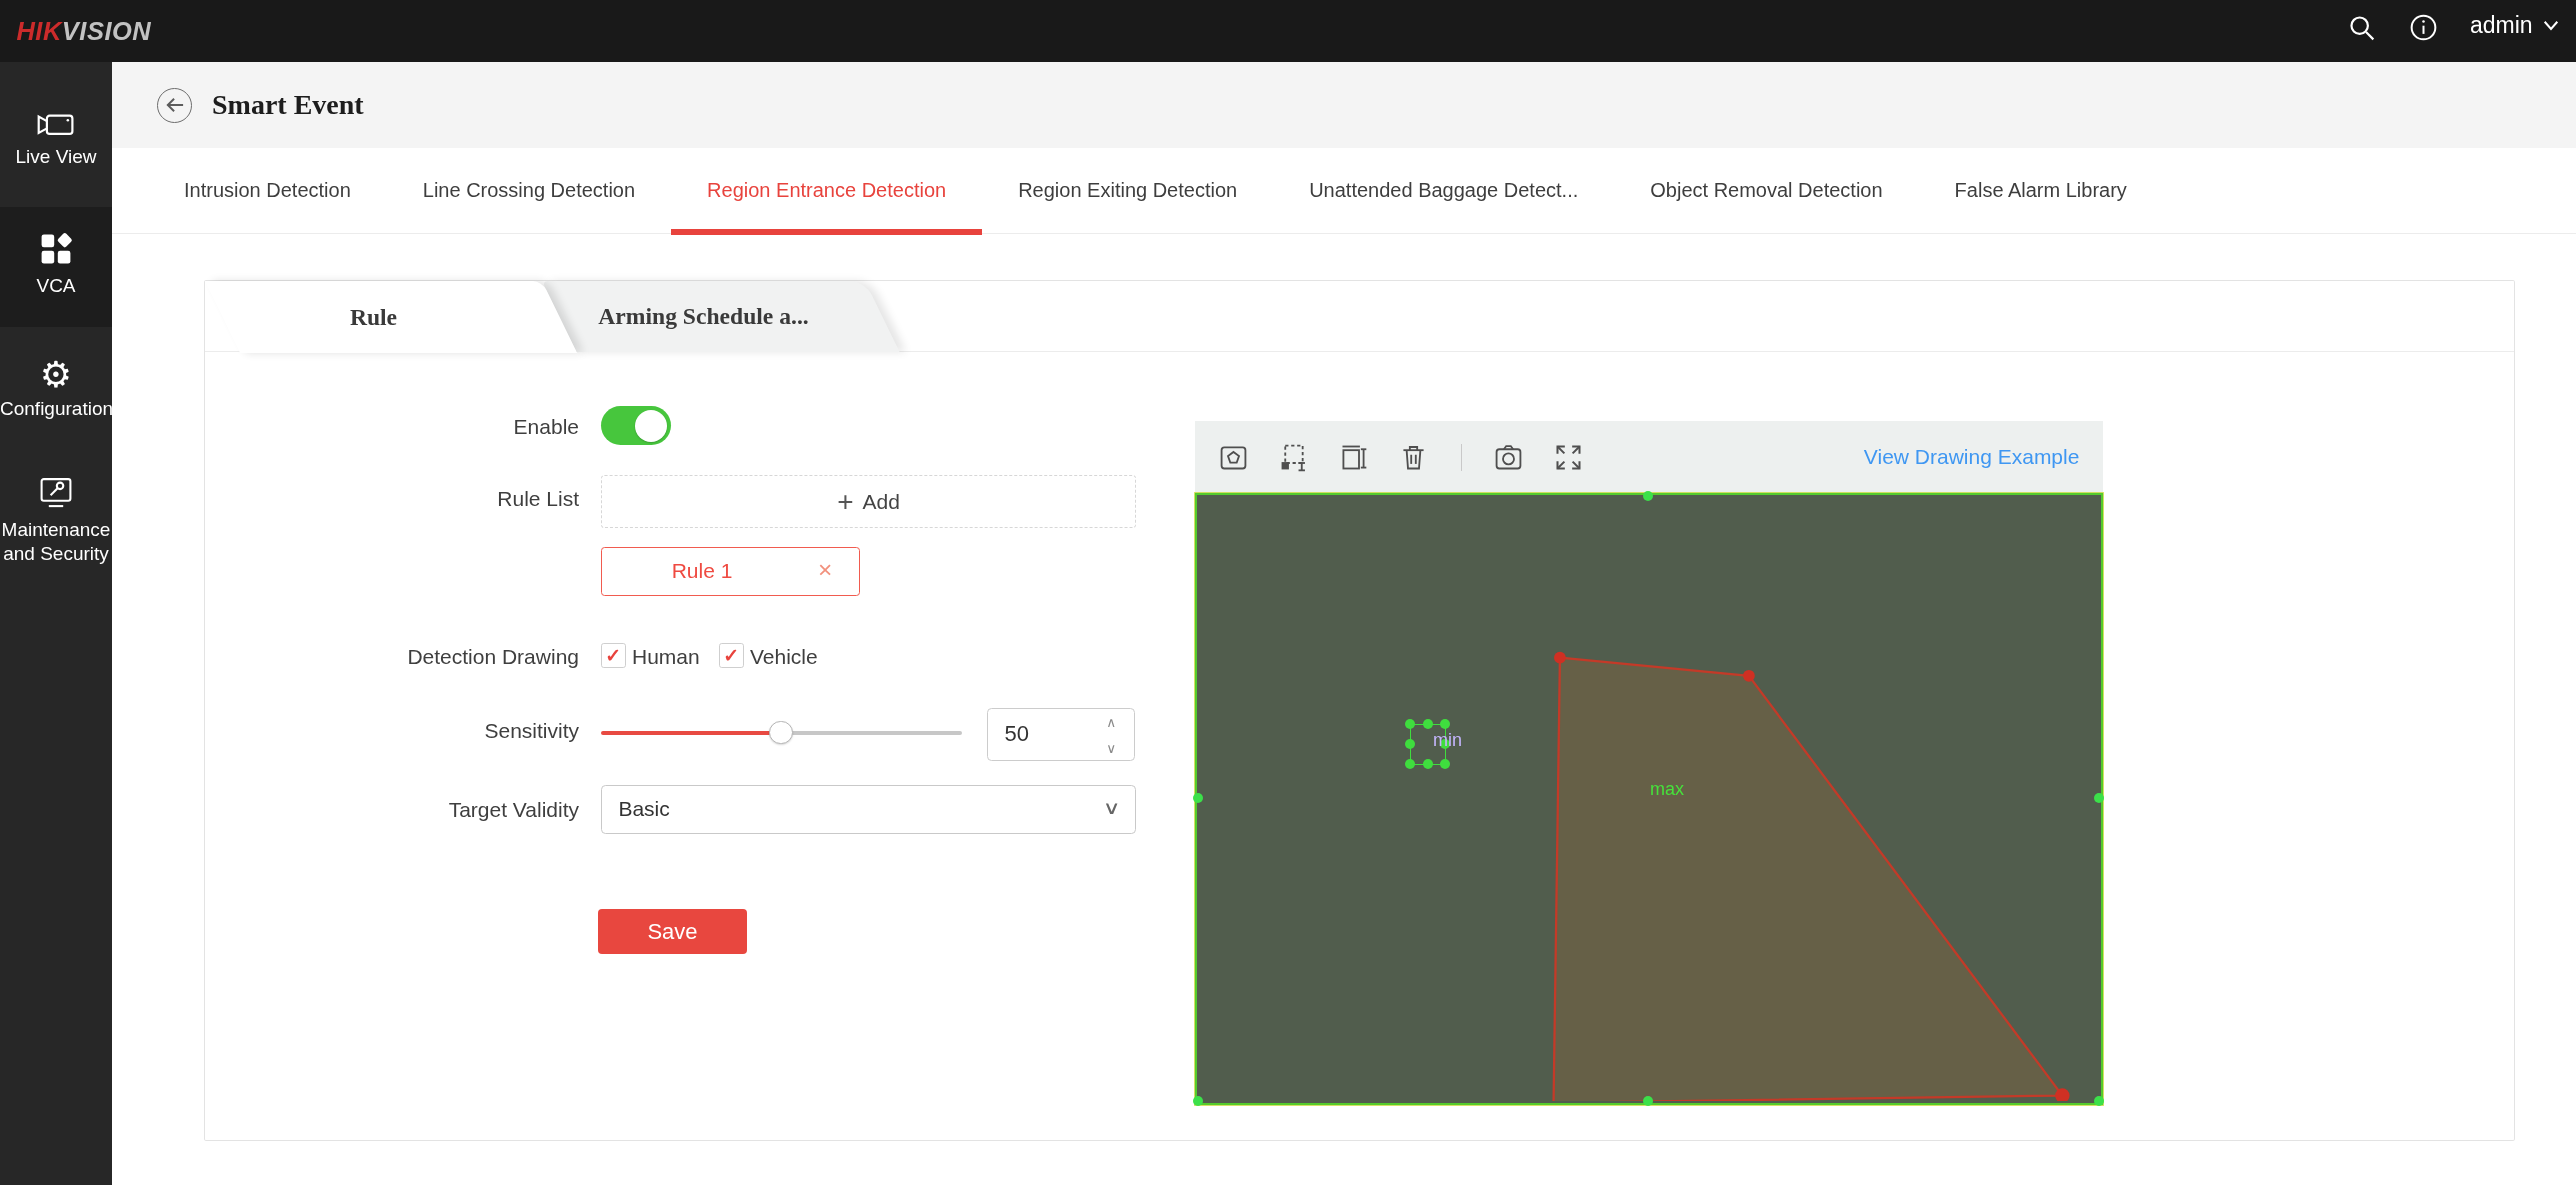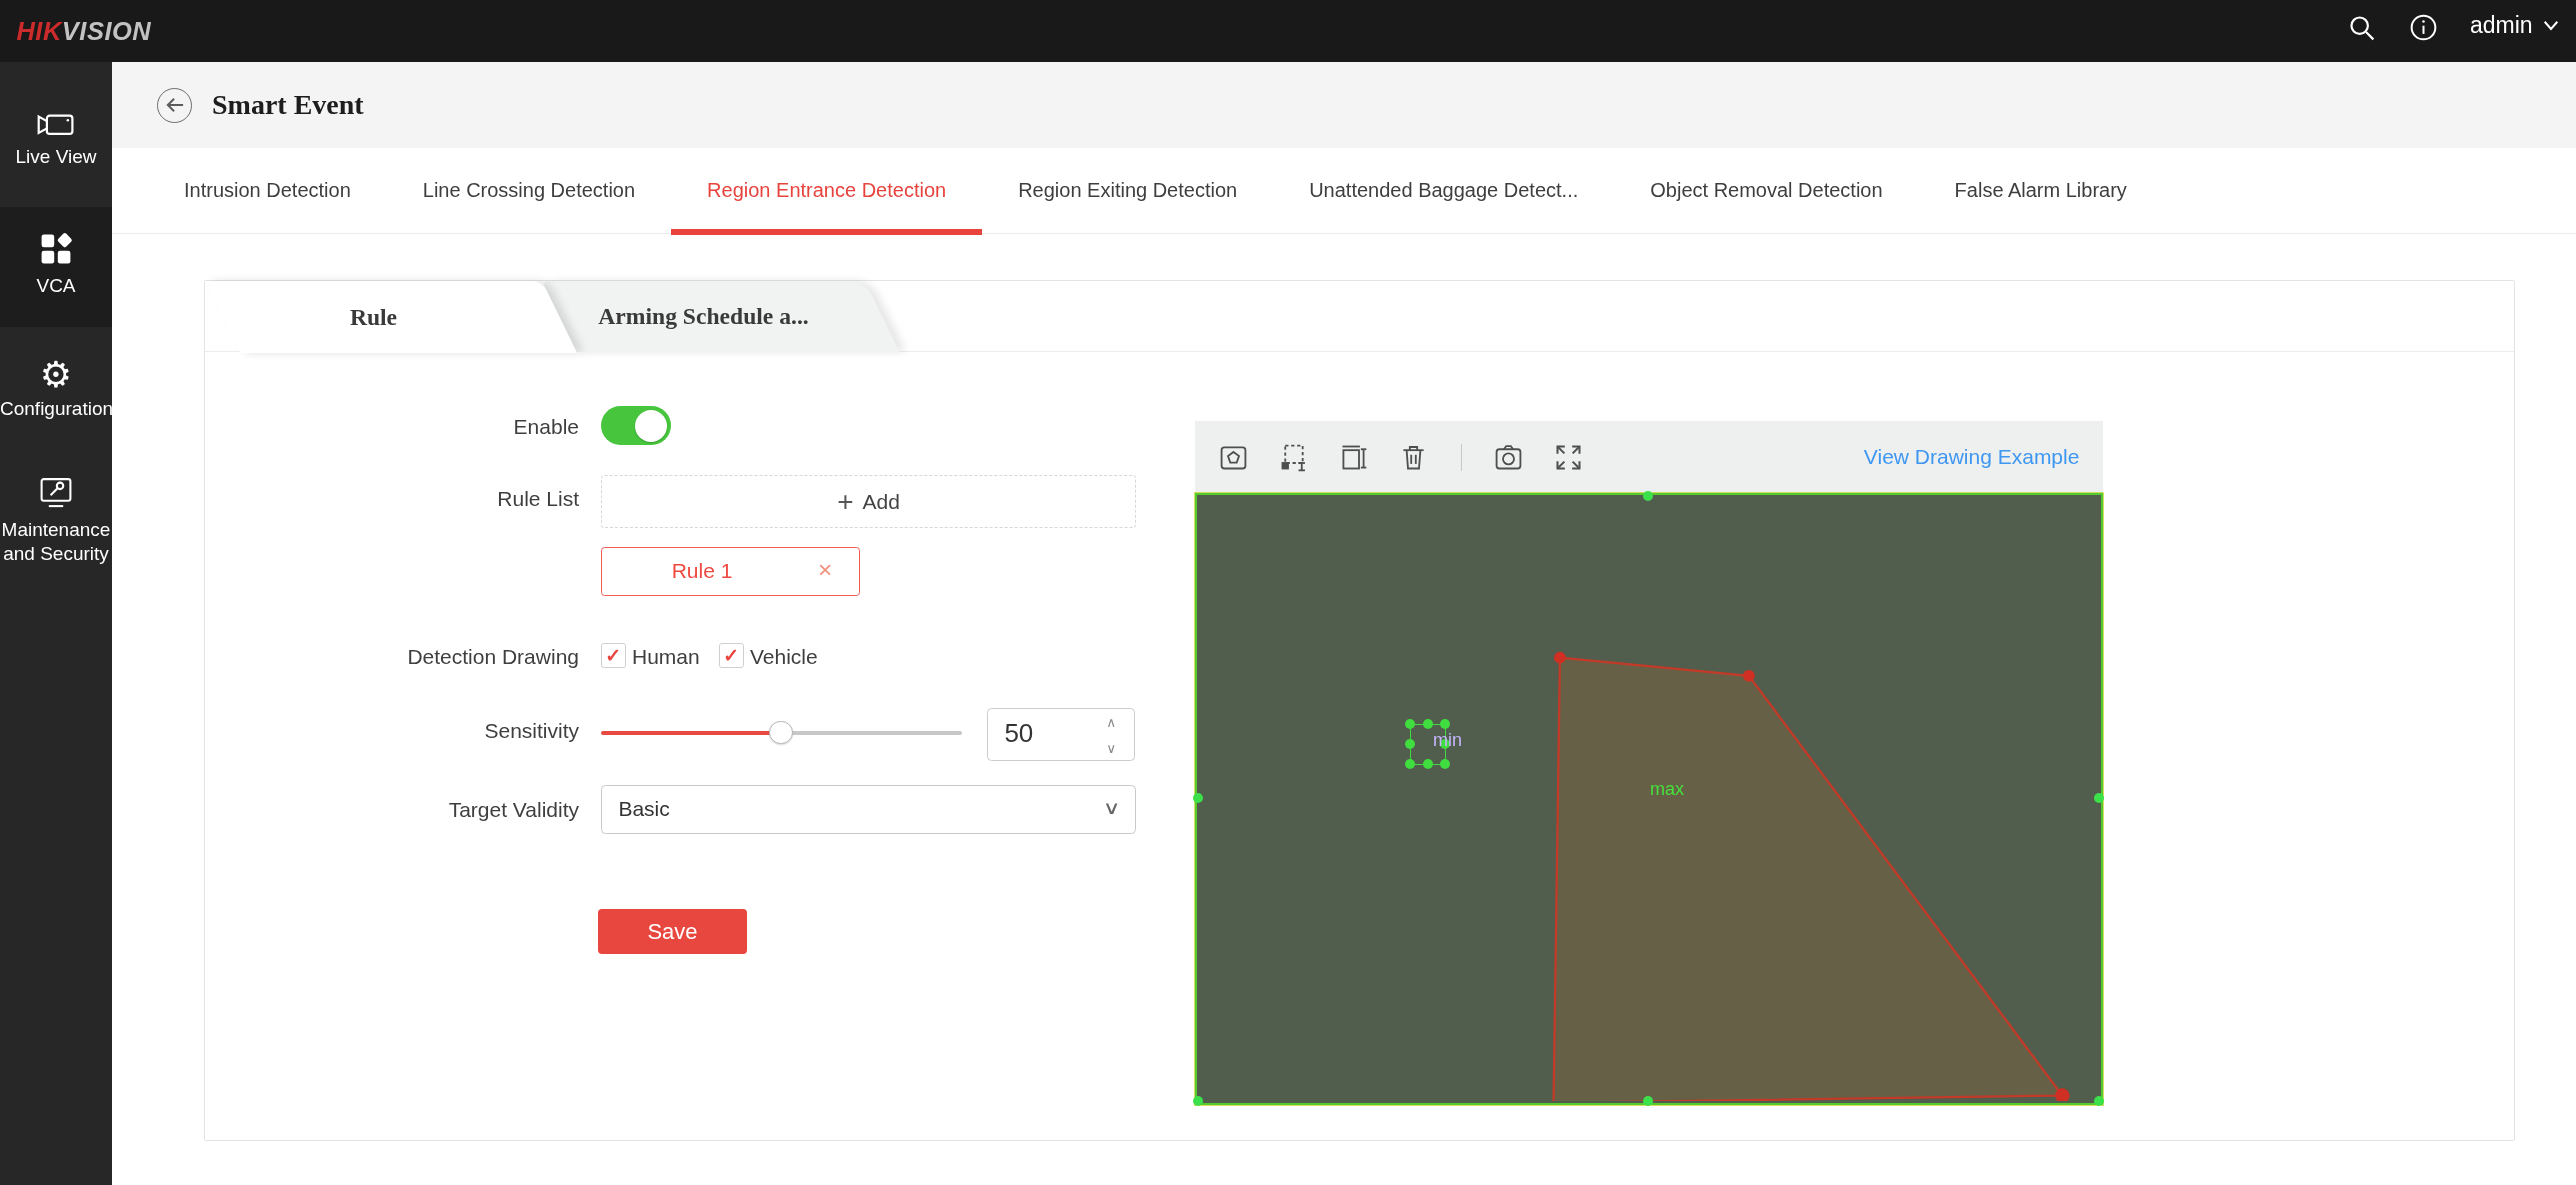--- a/index.html
+++ b/index.html
@@ -59,21 +59,21 @@
   .rule-chip .chip-label { position:absolute; left:0; top:0; width:200px; height:45px; line-height:45px; text-align:center; color:#ef4a41; font-size:21px; }
   .rule-chip .chip-close { position:absolute; left:216px; top:0; height:45px; line-height:44px; color:#f2917d; font-size:24.5px; cursor:pointer; }
   .checkbox { position:absolute; top:362px; width:24.5px; height:24.5px; border:1.8px solid #cfcfcf; border-radius:2.7px; background:#fff; display:flex; align-items:center; justify-content:center; cursor:pointer; }
   .checkbox .chk { color:#e8433d; font-size:19px; font-weight:700; line-height:19px; }
   .cb-label { position:absolute; top:364px; font-size:21px; color:#3f3f3f; }
   .slider { position:absolute; left:396px; top:436px; width:361px; height:31px; cursor:pointer; }
   .slider .track-red { position:absolute; left:0; top:13.6px; width:180px; height:4.5px; background:#e84a42; border-radius:2.7px; }
   .slider .track-gray { position:absolute; left:180px; right:0; top:13.6px; height:4.5px; background:#c7c7c7; border-radius:2.7px; }
   .slider .handle { position:absolute; left:168px; top:3.6px; width:23.6px; height:23.6px; border-radius:50%; background:#fff; border:1.8px solid #b5b5b5; box-shadow:0 0.9px 1.8px rgba(0,0,0,0.15); }
   .numbox { position:absolute; left:782px; top:427px; width:148px; height:53px; border:1.8px solid #cccccc; border-radius:4.5px; background:#fff; }
-  .numbox .numval { position:absolute; left:16.4px; top:0; line-height:49px; font-size:26px; color:#333; }
+  .numbox .numval { position:absolute; left:16.4px; top:0; line-height:49px; font-size:22px; color:#333; }
   .numbox .spin { position:absolute; right:11px; top:4.5px; width:23.6px; height:42px; display:flex; flex-direction:column; align-items:center; justify-content:space-between; color:#8a8a8a; font-size:13.6px; cursor:pointer; }
   .selectbox { position:absolute; left:396px; top:504px; width:535px; height:49px; border:1.8px solid #c9c9c9; border-radius:4.5px; background:#fff; cursor:pointer; }
   .selectbox .selval { position:absolute; left:16.4px; top:0; line-height:45px; font-size:21px; color:#333; }
   .selectbox .selchev { position:absolute; right:16.4px; top:0; line-height:45px; font-size:18px; color:#666; transform:scaleX(1.35); }
   .save-btn { position:absolute; left:393px; top:628px; width:149px; height:45px; background:#e8473f; border:none; border-radius:4px; color:#fff; font-size:22px; font-family:"Liberation Sans", sans-serif; cursor:pointer; }
 
   
   .vtoolbar { position:absolute; left:990px; top:140px; width:908px; height:72px; background:#edf0ef; display:flex; align-items:center; padding-left:22px; }
   .vt-icon { width:33px; height:33px; margin-right:27px; cursor:pointer; display:flex; align-items:center; justify-content:center; }
   .vt-div { width:0.9px; height:27px; background:#c9c9c9; margin:0 31px 0 3.6px; }

